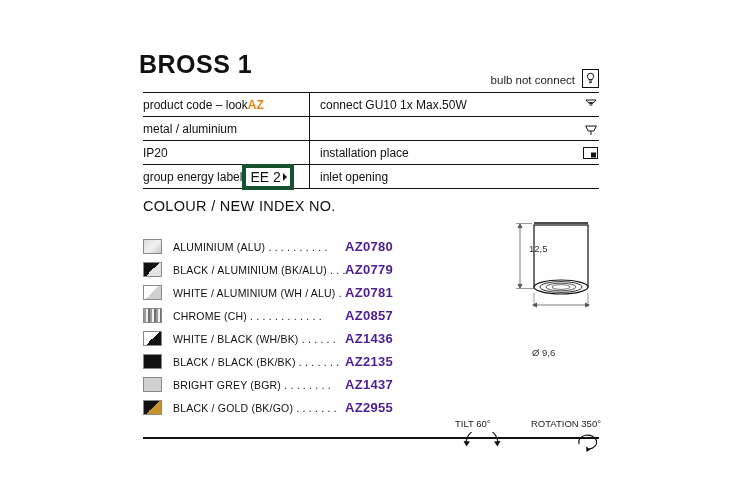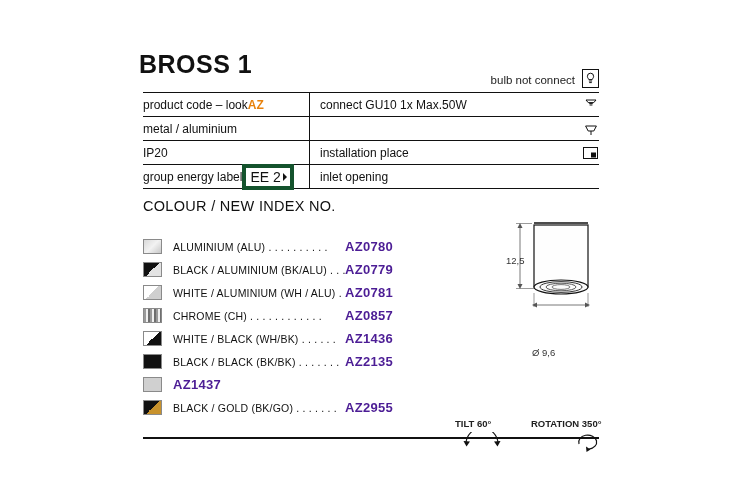--- a/index.html
+++ b/index.html
@@ -161,25 +161,24 @@
   
   .draw-wrap {
     position: absolute;
     left: 492px;
     top: 205px;
     width: 200px;
     height: 160px;
   }
   .dim-v-label {
     position: absolute;
-    left: 506px;
+    left: 529px;
     top: 243px;
     font-size: 9.5px;
     color: #333;
-    margin-top: 12px;
   }
   .dim-h-label {
     position: absolute;
     left: 532px;
     top: 347px;
     font-size: 9.5px;
     color: #333;
   }
 
   
@@ -190,29 +189,27 @@
     width: 456px;
     height: 2px;
     background: #111;
   }
   .tilt-label {
     position: absolute;
     left: 455px;
     top: 418px;
     font-size: 9.5px;
     color: #222;
-    font-weight: bold;
   }
   .rotation-label {
     position: absolute;
     left: 531px;
     top: 418px;
     font-size: 9.5px;
     color: #222;
-    font-weight: bold;
   }
   .tilt-icon {
     position: absolute;
     left: 462px;
     top: 432px;
     width: 40px;
     height: 22px;
   }
   .rotation-icon {
     position: absolute;
@@ -331,20 +328,21 @@
     </div>
 
     <div class="colour-row">
       <span class="swatch" style="background:#111111;"></span>
       <span class="c-name"><span>BLACK / BLACK (BK/BK)</span> <span>. . . . . . .</span></span>
       <span class="c-code">AZ2135</span>
     </div>
 
     <div class="colour-row">
       <span class="swatch" style="background:#d0d0d0;"></span>
+      <span class="c-name"><span>BRIGHT GREY (BGR)</span> <span>. . . . . . . .</span></span>
       <span class="c-code">AZ1437</span>
     </div>
 
     <div class="colour-row">
       <span class="swatch" style="background:linear-gradient(135deg,#111 0 50%,#c8922c 50% 100%);"></span>
       <span class="c-name"><span>BLACK / GOLD (BK/GO)</span> <span>. . . . . . .</span></span>
       <span class="c-code">AZ2955</span>
     </div>
   </div>
 

